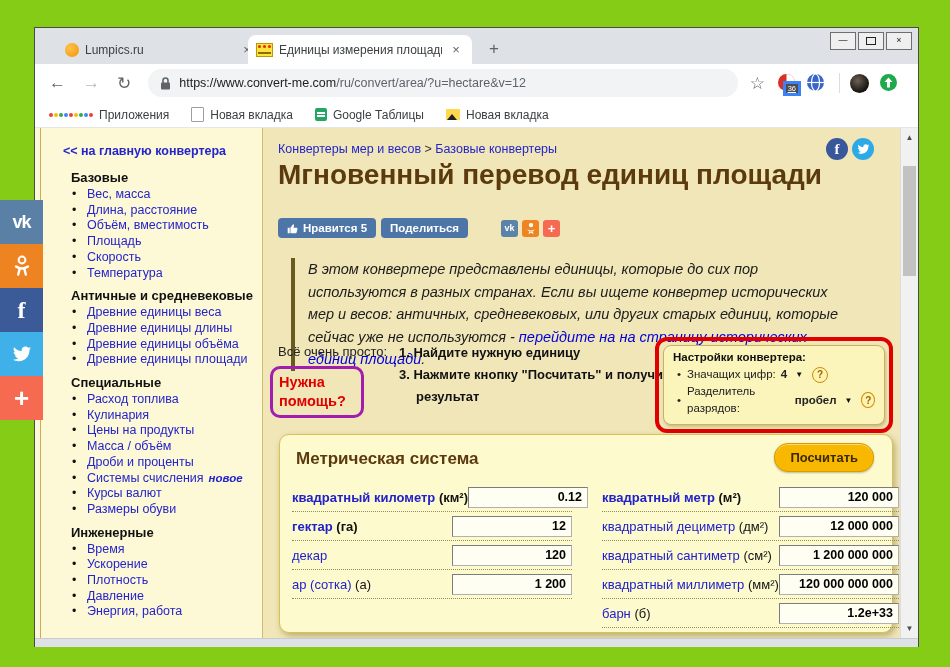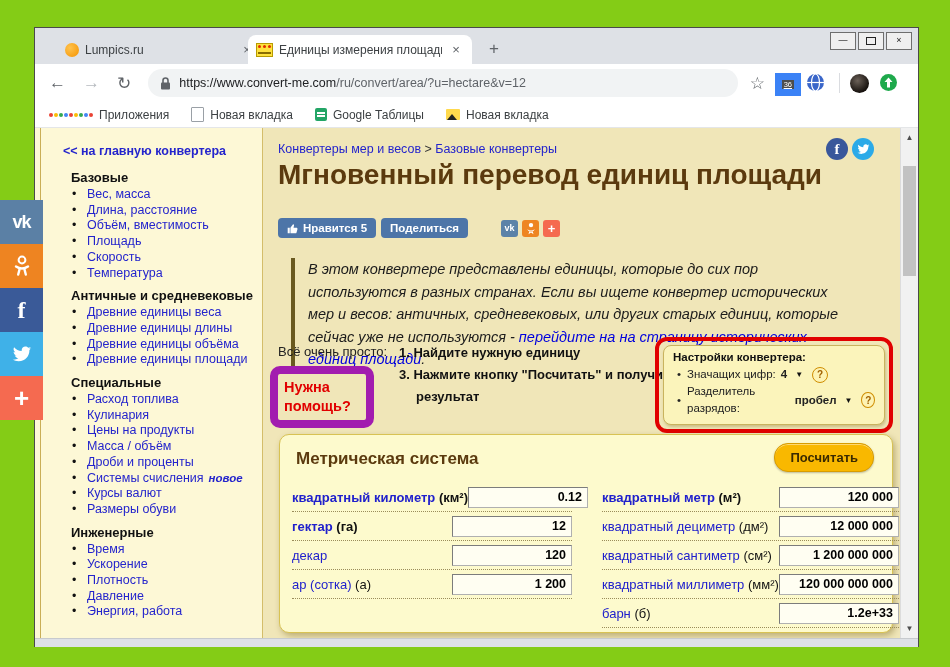--- a/index.html
+++ b/index.html
@@ -32,21 +32,21 @@
   .navicon.disabled{color:#b6babf;}
   .urlbar{flex:1;height:28px;background:#f1f3f4;border-radius:14px;display:flex;align-items:center;
       padding:0 12px;margin-right:12px;min-width:0;}
   .urlbar svg{flex:none;margin-right:8px;}
   .urltext{font-size:12.5px;white-space:nowrap;overflow:hidden;}
   .urltext .dom{color:#202124;}
   .urltext .path{color:#5f6368;}
   .staricon{font-size:17px;color:#5f6368;margin-right:12px;}
   .ext{position:relative;width:20px;height:20px;margin-right:9px;flex:none;}
   .ext-badge{position:absolute;right:-4px;bottom:-3px;background:#4d4d4d;color:#fff;font-size:7.5px;
-      padding:0 2px;border:7px solid #3b82f6;line-height:9px;text-decoration:underline;}
+      padding:0 2px;border:3px solid #3b82f6;line-height:9px;text-decoration:underline;}
   .tb-divider{width:1px;height:20px;background:#dadce0;margin:0 10px 0 4px;}
   .avatar{width:19px;height:19px;border-radius:50%;margin-right:10px;flex:none;
       background:radial-gradient(circle at 40% 35%,#6b6158,#17120e 70%);}
   
   .bookmarks{height:25px;background:#fff;display:flex;align-items:center;padding:0 14px;
       border-bottom:1px solid #e4e6e8;}
   .bm{display:flex;align-items:center;margin-right:22px;font-size:12px;color:#3c4043;}
   .bm .ic{margin-right:6px;display:inline-flex;}
   .apps-grid{display:grid;grid-template-columns:repeat(3,4px);grid-gap:1px;}
   .apps-grid i{width:4px;height:4px;border-radius:50%;}
@@ -93,21 +93,21 @@
   .likebtn svg{margin-right:5px;}
   .sq{width:17px;height:17px;border-radius:3px;margin-left:4px;display:flex;align-items:center;
       justify-content:center;color:#fff;font-weight:bold;}
   .sq-vk{background:#5b82a8;font-size:9px;margin-left:28px;}
   .sq-ok{background:#ee8522;}
   .sq-plus{background:#f56a50;font-size:13px;}
   .quote{position:absolute;left:28px;top:130px;width:548px;border-left:4px solid #6a5a20;
       padding-left:13px;font-style:italic;font-size:14.5px;line-height:22.5px;color:#1b1b1b;}
   .quote a{color:#0000dd;}
   .simple-label{position:absolute;left:15px;top:216px;font-size:13px;color:#222;}
-  .helpbox{position:absolute;left:7px;top:238px;width:76px;border:8px solid #a21caf;border-radius:10px;
+  .helpbox{position:absolute;left:7px;top:238px;width:76px;border:3px solid #a21caf;border-radius:10px;
       padding:4px 6px;color:#e10000;font-size:14.5px;font-weight:bold;line-height:19px;}
   .steps{position:absolute;left:136px;top:214px;width:292px;font-size:13px;font-weight:bold;color:#111;}
   .steps div{padding-left:17px;text-indent:-17px;line-height:22px;}
   .settingsbox{position:absolute;right:7px;top:209px;width:222px;border:4px solid #e10000;border-radius:12px;
       padding:4px;}
   .settings-inner{background:#fbf4bb;border:1px solid #c9b35e;border-radius:8px;padding:5px 9px 7px 9px;
       box-shadow:1px 2px 3px rgba(120,100,20,.3);}
   .settings-title{font-size:11.5px;font-weight:bold;color:#111;margin-bottom:3px;}
   .settings-row{font-size:11.5px;color:#222;display:flex;align-items:center;line-height:17px;}
   .settings-row .bullet{margin:0 6px 0 4px;}

